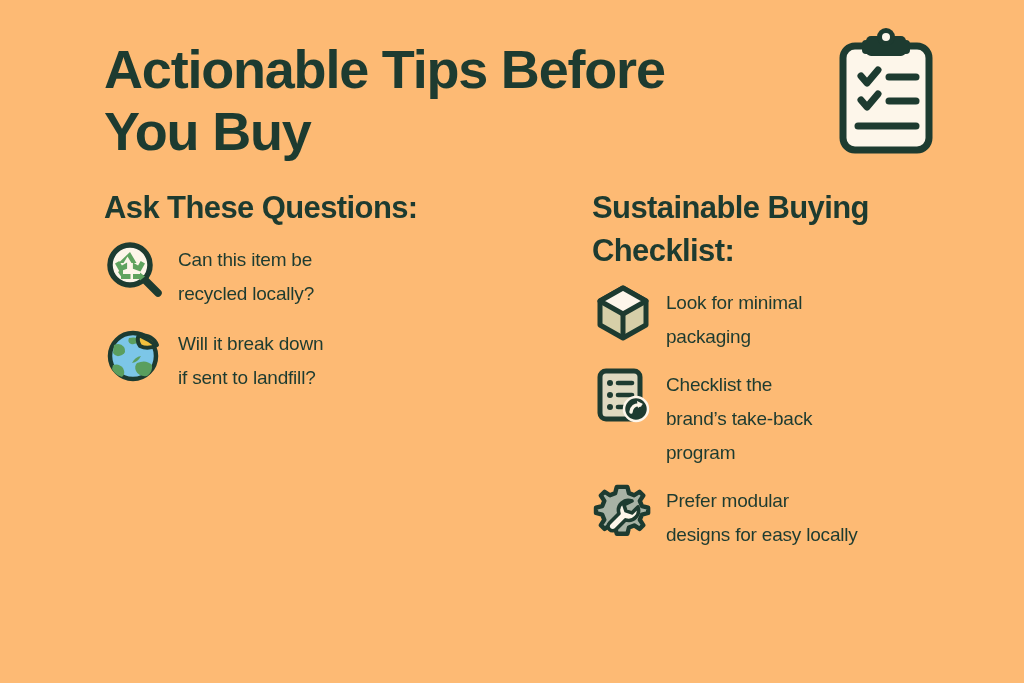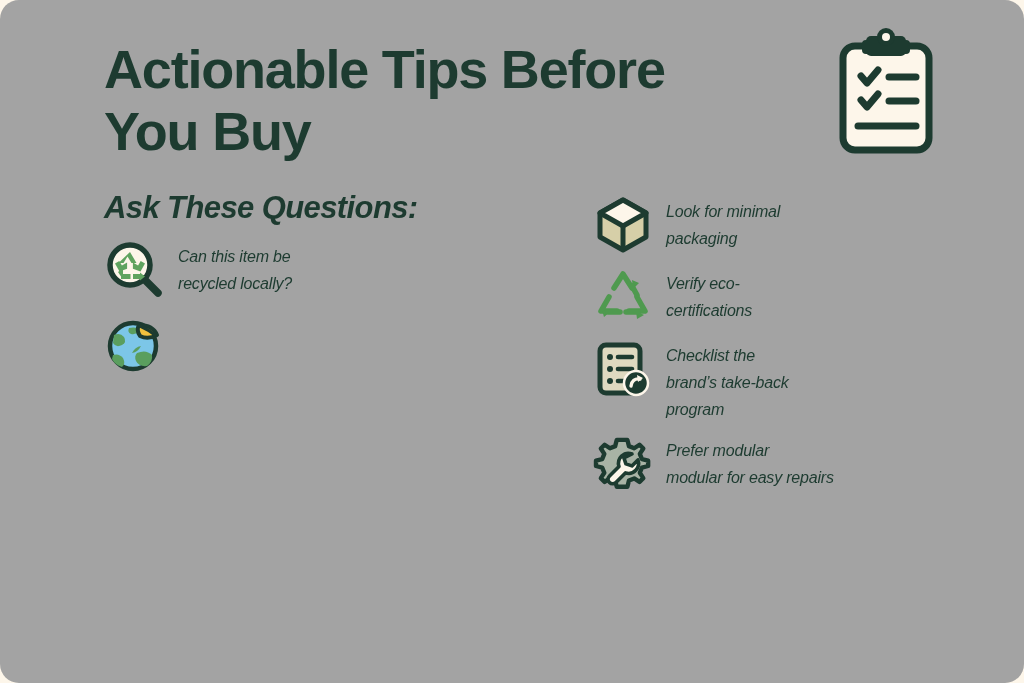--- a/index.html
+++ b/index.html
@@ -12,22 +12,21 @@
     height: 683px;
     background: #fdf6ea;
     font-family: "Liberation Sans", sans-serif;
     color: #1d3b30;
     overflow: hidden;
     position: relative;
   }
   .infographic {
     position: absolute;
     inset: 0;
-    background: #a3a3a3;
-    border-radius: 19px;
+    background: #fdba74;
   }
 
   
   .header {
     position: absolute;
     left: 104px;
     top: 38px;
     width: 700px;
   }
   .title {
@@ -47,21 +46,20 @@
     height: 132px;
   }
 
   
   .columns {
     position: absolute;
     left: 0;
     top: 186px;
     width: 1024px;
     height: 497px;
-    font-style: italic;
   }
   .col {
     position: absolute;
     top: 0;
   }
   .col-left  { left: 104px; width: 470px; }
   .col-right { left: 592px; width: 420px; }
 
   .col-heading {
     font-size: 31px;
@@ -84,22 +82,22 @@
     margin-bottom: 14px;
   }
   .item-icon {
     flex: 0 0 auto;
     width: 62px;
     height: 62px;
     margin-right: 12px;
     display: block;
   }
   .item-text {
-    font-size: 16px;
-    line-height: 27px;
+    font-size: 19px;
+    line-height: 34px;
     letter-spacing: -0.2px;
     color: #1d3b30;
     padding-top: 4px;
     white-space: pre-line;
   }
 
   
   .col-left .item { margin-bottom: 12px; }
   .col-left .item-text { max-width: 360px; }
   .col-right .items { margin-top: 8px; }
@@ -158,59 +156,42 @@
           <svg class="item-icon" viewBox="0 0 62 62">
             <circle cx="29" cy="33" r="23" fill="#7cc6e8" stroke="#1d3b30" stroke-width="4.5"></circle>
             <path d="M10 22 q6 -3 10 2 q3 5 -2 8 q-6 3 -9 -2 z" fill="#5a9e5e"></path>
             <path d="M9 42 q6 -2 10 3 q3 6 -1 9 q-7 -2 -10 -8 z" fill="#5a9e5e"></path>
             <path d="M33 40 q9 -4 15 2 q1 7 -5 11 q-8 1 -11 -5 q-2 -5 1 -8 z" fill="#5a9e5e"></path>
             <path d="M25 15 q8 -2 12 3 q-5 4 -10 3 q-4 -2 -2 -6 z" fill="#5a9e5e"></path>
             <path d="M28 40 q3 -6 9 -7 q-3 6 -9 7 z" fill="#5a9e5e"></path>
             <path d="M35 12 q14 0 18 10 q-9 5 -17 1 q-4 -6 -1 -11 z" fill="#f2c23e" stroke="#1d3b30" stroke-width="4" stroke-linejoin="round"></path>
             <path d="M36 13 q9 4 15 9" fill="none" stroke="#1d3b30" stroke-width="3.2" stroke-linecap="round"></path>
           </svg>
+          <div class="item-text">Will it break down
+if sent to landfill?</div>
         </li>
 
       </ul>
     </div>
 
     <div class="col col-right">
+      <h2 class="col-heading">Sustainable Buying
+Checklist:</h2>
       <ul class="items">
 
         <li class="item">
           <svg class="item-icon" viewBox="0 0 62 62">
             <path d="M31 6 L54 19 L54 43 L31 56 L8 43 L8 19 Z" fill="#d6cfa8" stroke="#1d3b30" stroke-width="5" stroke-linejoin="round"></path>
             <path d="M31 6 L54 19 L31 32 L8 19 Z" fill="#fdf6ea" stroke="#1d3b30" stroke-width="5" stroke-linejoin="round"></path>
             <line x1="31" y1="32" x2="31" y2="56" stroke="#1d3b30" stroke-width="5" stroke-linejoin="round"></line>
           </svg>
           <div class="item-text">Look for minimal
 packaging</div>
         </li>
 
-        <li class="item">
-          <svg class="item-icon" viewBox="0 0 62 62">
-            <g fill="none" stroke="#4f9a4f" stroke-width="5.5" stroke-linecap="round" stroke-linejoin="round">
-              <path d="M22 22 l9 -14 l9 14"></path>
-              <path d="M17 31 l-8 14 h16"></path>
-              <path d="M45 31 l8 14 h-16"></path>
-            </g>
-            <g fill="#4f9a4f">
-              <path d="M40 14 l7 3 l-6 6 z"></path>
-              <path d="M12 51 l-2 -7 l8 2 z"></path>
-              <path d="M52 49 l-7 4 l-1 -8 z"></path>
-            </g>
-            <g fill="none" stroke="#4f9a4f" stroke-width="5.5" stroke-linecap="round" stroke-linejoin="round">
-              <path d="M40 20 l5 9"></path>
-              <path d="M16 46 h12"></path>
-              <path d="M46 46 h-12"></path>
-            </g>
-          </svg>
-          <div class="item-text">Verify eco-
-certifications</div>
-        </li>
 
         <li class="item">
           <svg class="item-icon" viewBox="0 0 62 62">
             <rect x="8" y="7" width="40" height="48" rx="6" ry="6" fill="#ded9c0" stroke="#1d3b30" stroke-width="5"></rect>
             <circle cx="18" cy="19" r="3" fill="#1d3b30"></circle>
             <line x1="26" y1="19" x2="40" y2="19" stroke="#1d3b30" stroke-width="4.6" stroke-linecap="round"></line>
             <circle cx="18" cy="31" r="3" fill="#1d3b30"></circle>
             <line x1="26" y1="31" x2="40" y2="31" stroke="#1d3b30" stroke-width="4.6" stroke-linecap="round"></line>
             <circle cx="18" cy="43" r="3" fill="#1d3b30"></circle>
             <line x1="26" y1="43" x2="34" y2="43" stroke="#1d3b30" stroke-width="4.6" stroke-linecap="round"></line>
@@ -222,20 +203,20 @@
 brand’s take-back
 program</div>
         </li>
 
         <li class="item">
           <svg class="item-icon" viewBox="0 0 62 62">
             <path d="M31 3 l5.5 0 l1.6 6.4 l5.4 2.2 l5.5 -3.6 l3.9 3.9 l-3.6 5.5 l2.2 5.4 l6.4 1.6 l0 5.5 l-6.4 1.6 l-2.2 5.4 l3.6 5.5 l-3.9 3.9 l-5.5 -3.6 l-5.4 2.2 l-1.6 6.4 l-5.5 0 l-5.5 0 l-1.6 -6.4 l-5.4 -2.2 l-5.5 3.6 l-3.9 -3.9 l3.6 -5.5 l-2.2 -5.4 l-6.4 -1.6 l0 -5.5 l6.4 -1.6 l2.2 -5.4 l-3.6 -5.5 l3.9 -3.9 l5.5 3.6 l5.4 -2.2 l1.6 -6.4 z" fill="#a8b3a5" stroke="#1d3b30" stroke-width="4.5" stroke-linejoin="round" transform="translate(0,4) scale(0.97) "></path>
             <path d="M41 19 a10 10 0 0 0 -13 12.5 l-9.5 9.5 a4.5 4.5 0 0 0 6.4 6.4 l9.5 -9.5 a10 10 0 0 0 12.5 -13 l-6 6 l-6 -2 l-2 -6 z" fill="#fdf6ea" stroke="#1d3b30" stroke-width="3.6" stroke-linejoin="round" transform="translate(-1,2)"></path>
           </svg>
           <div class="item-text">Prefer modular
-modular for easy repairs</div>
+designs for easy locally</div>
         </li>
 
       </ul>
     </div>
 
   </div>
 </div>
 
 </body></html>

